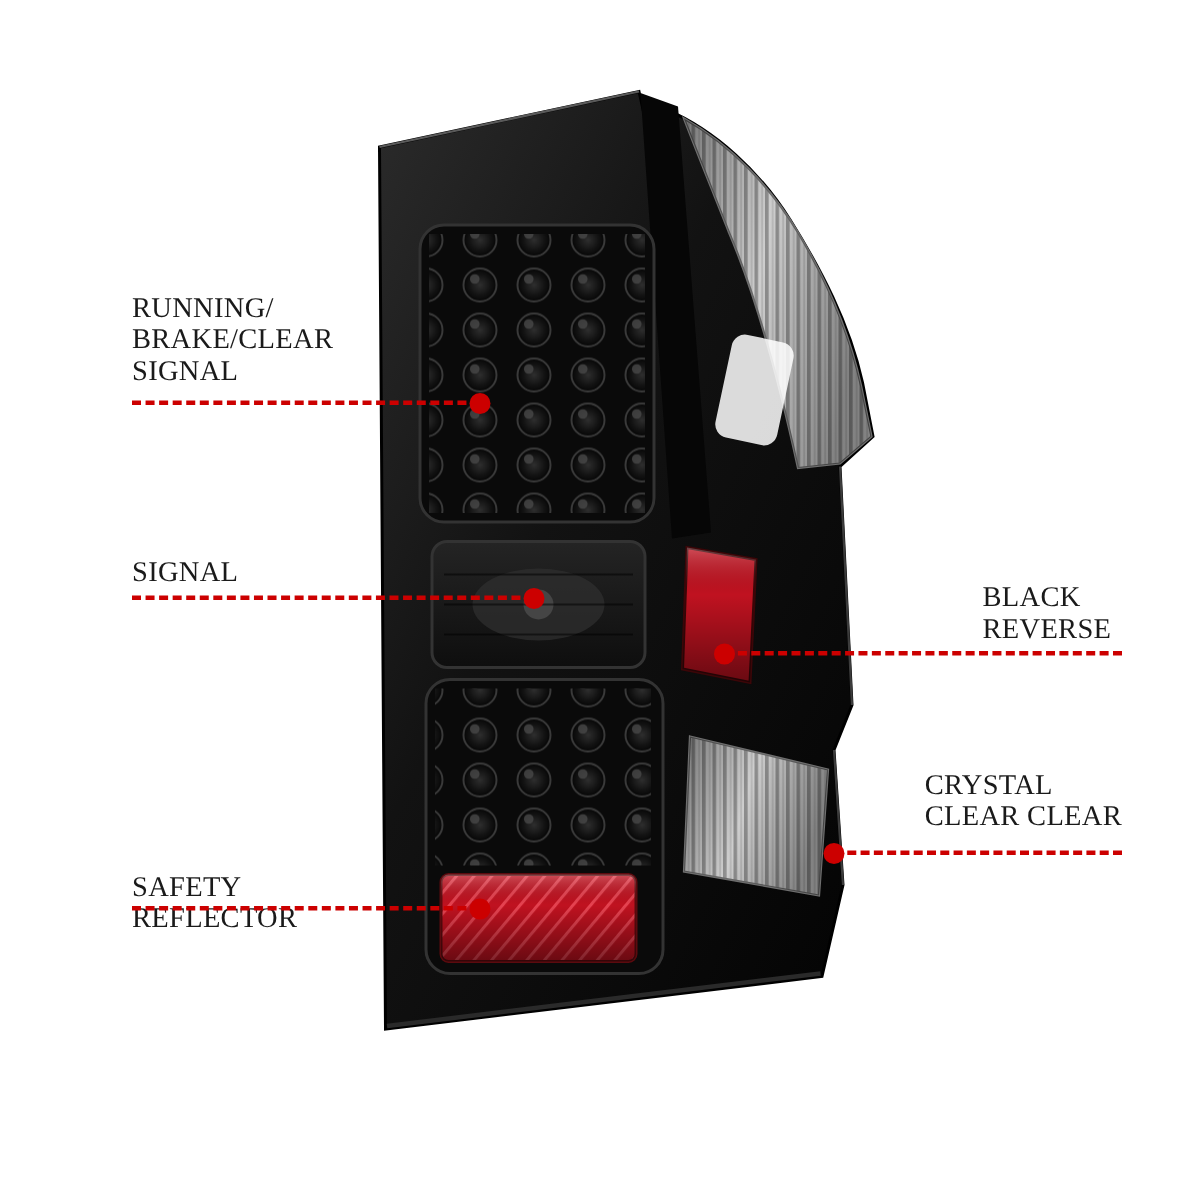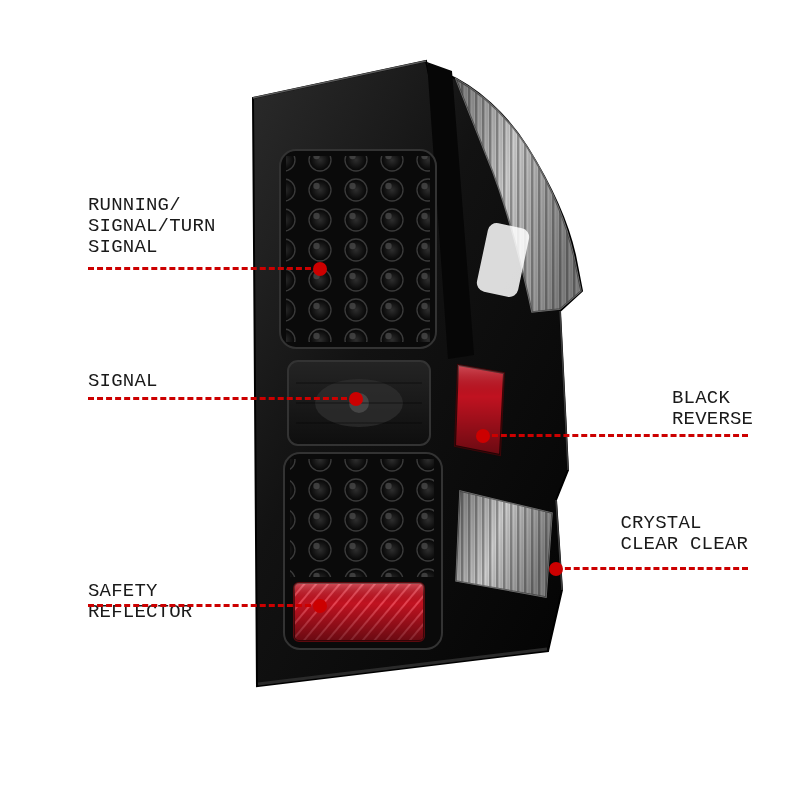--- a/index.html
+++ b/index.html
@@ -1,18 +1,18 @@
 <!DOCTYPE html>
 <html><head>
 <meta charset="utf-8">
 <style>
   html,body{margin:0;padding:0;background:#ffffff;}
   .stage{
     position:relative;width:800px;height:800px;background:#ffffff;overflow:hidden;
-    font-family:Liberation Mono, monospace;
+    font-family:Liberation Serif, serif;
   }
   .callout-label{
     position:absolute;color:#1a1a1a;font-size:19px;line-height:21px;
     letter-spacing:0.2px;font-weight:400;white-space:nowrap;
   }
   .callout-label.align-right{}
   .callout-line{
     position:absolute;height:0;border-top:3px dashed #cc0000;
   }
   .callout-dot{
@@ -105,40 +105,40 @@
       <rect x="64" y="528" width="130" height="58" rx="5" fill="url(#reflPat)" stroke="#5c0a0e" stroke-width="2"></rect>
       <rect x="64" y="528" width="130" height="58" rx="5" fill="url(#redShade)"></rect>
 
       <path d="M 330 256 L 338 415 M 326 445 L 332 535" stroke="#3c3c3c" stroke-width="1.5" fill="none"></path>
       <path d="M 28 629 L 317 594" stroke="#2a2a2a" stroke-width="3" fill="none"></path>
     </svg>
   </div>
 
   <div class="callout-label" style="left:88px;top:195px">
     <div>RUNNING/</div>
-    <div>SIGNAL/TURN</div>
+    <div>BRAKE/CLEAR</div>
     <div>SIGNAL</div>
   </div>
   <div class="callout-line" style="left:88px;top:267px;width:232px"></div>
   <div class="callout-dot" style="left:313px;top:262px"></div>
 
   <div class="callout-label" style="left:88px;top:371px">
     <div>SIGNAL</div>
   </div>
   <div class="callout-line" style="left:88px;top:397px;width:268px"></div>
   <div class="callout-dot" style="left:349px;top:392px"></div>
 
   <div class="callout-label" style="left:88px;top:581px">
     <div>SAFETY</div>
     <div>REFLECTOR</div>
   </div>
   <div class="callout-line" style="left:88px;top:604px;width:232px"></div>
   <div class="callout-dot" style="left:313px;top:599px"></div>
 
-  <div class="callout-label" style="left:672px;top:388px">
+  <div class="callout-label" style="left:655px;top:388px">
     <div>BLACK</div>
     <div>REVERSE</div>
   </div>
   <div class="callout-line" style="left:483px;top:434px;width:265px"></div>
   <div class="callout-dot" style="left:476px;top:429px"></div>
 
   <div class="callout-label align-right" style="right:52px;top:513px">
     <div>CRYSTAL</div>
     <div>CLEAR CLEAR</div>
   </div>

